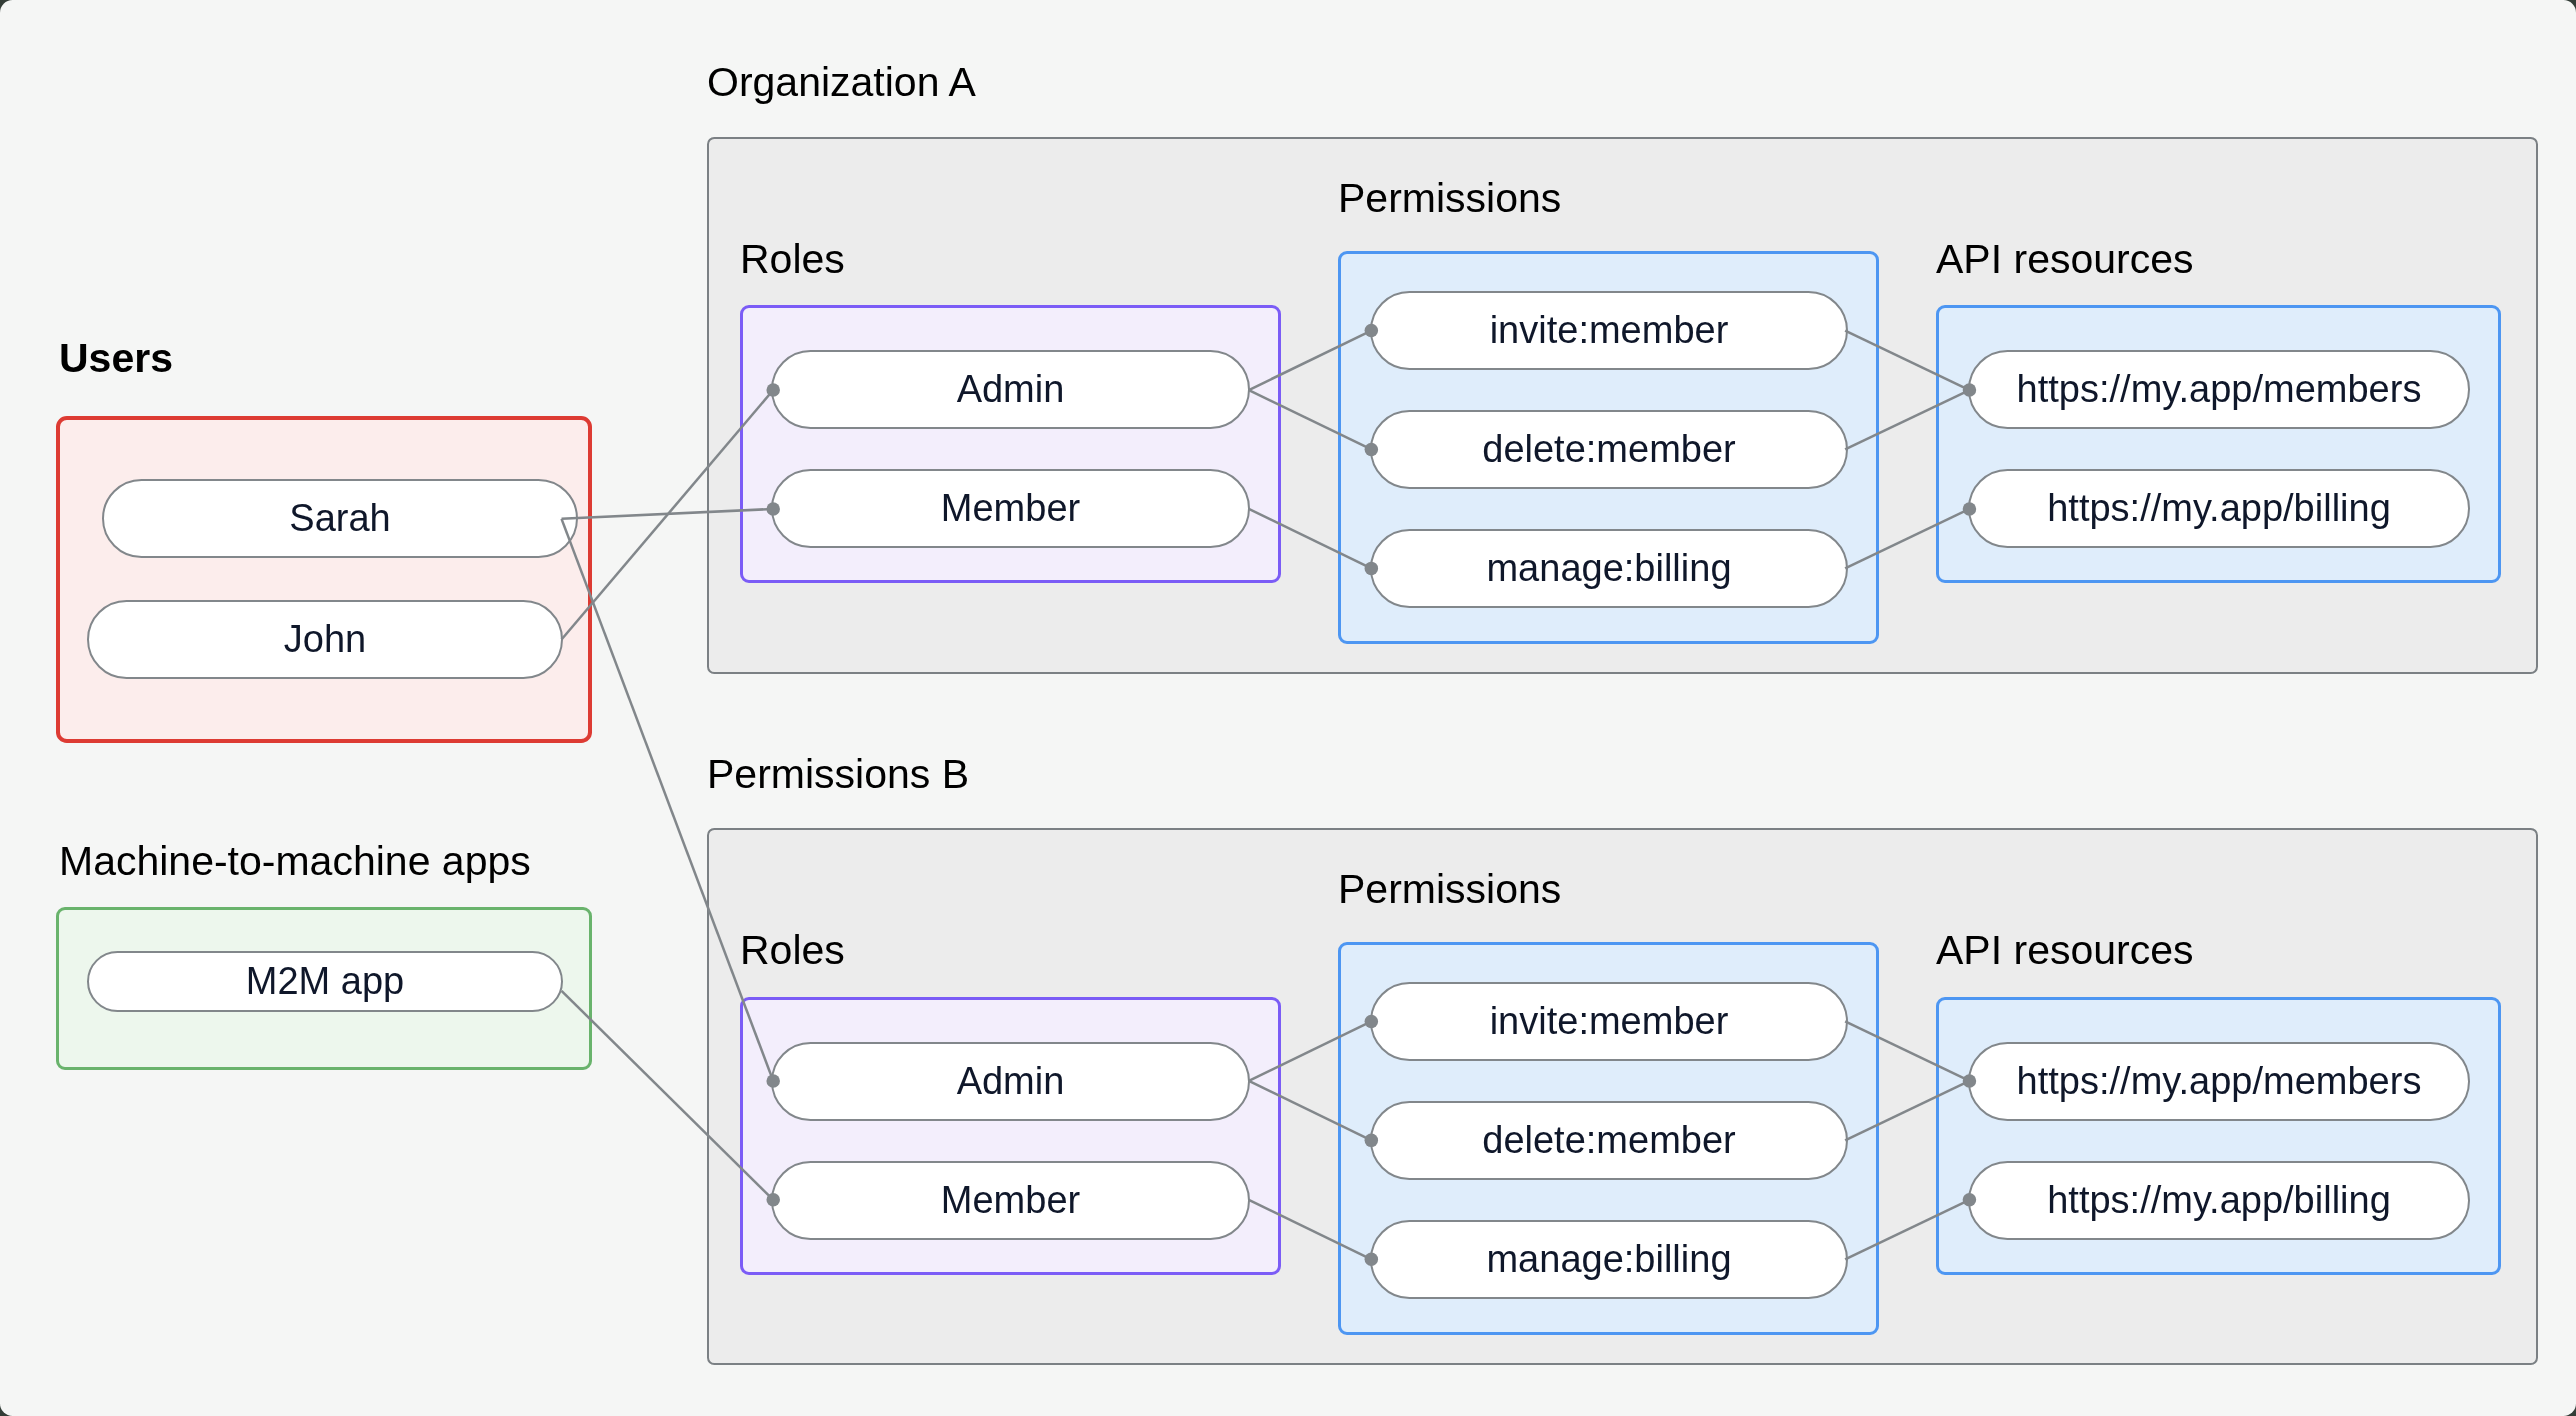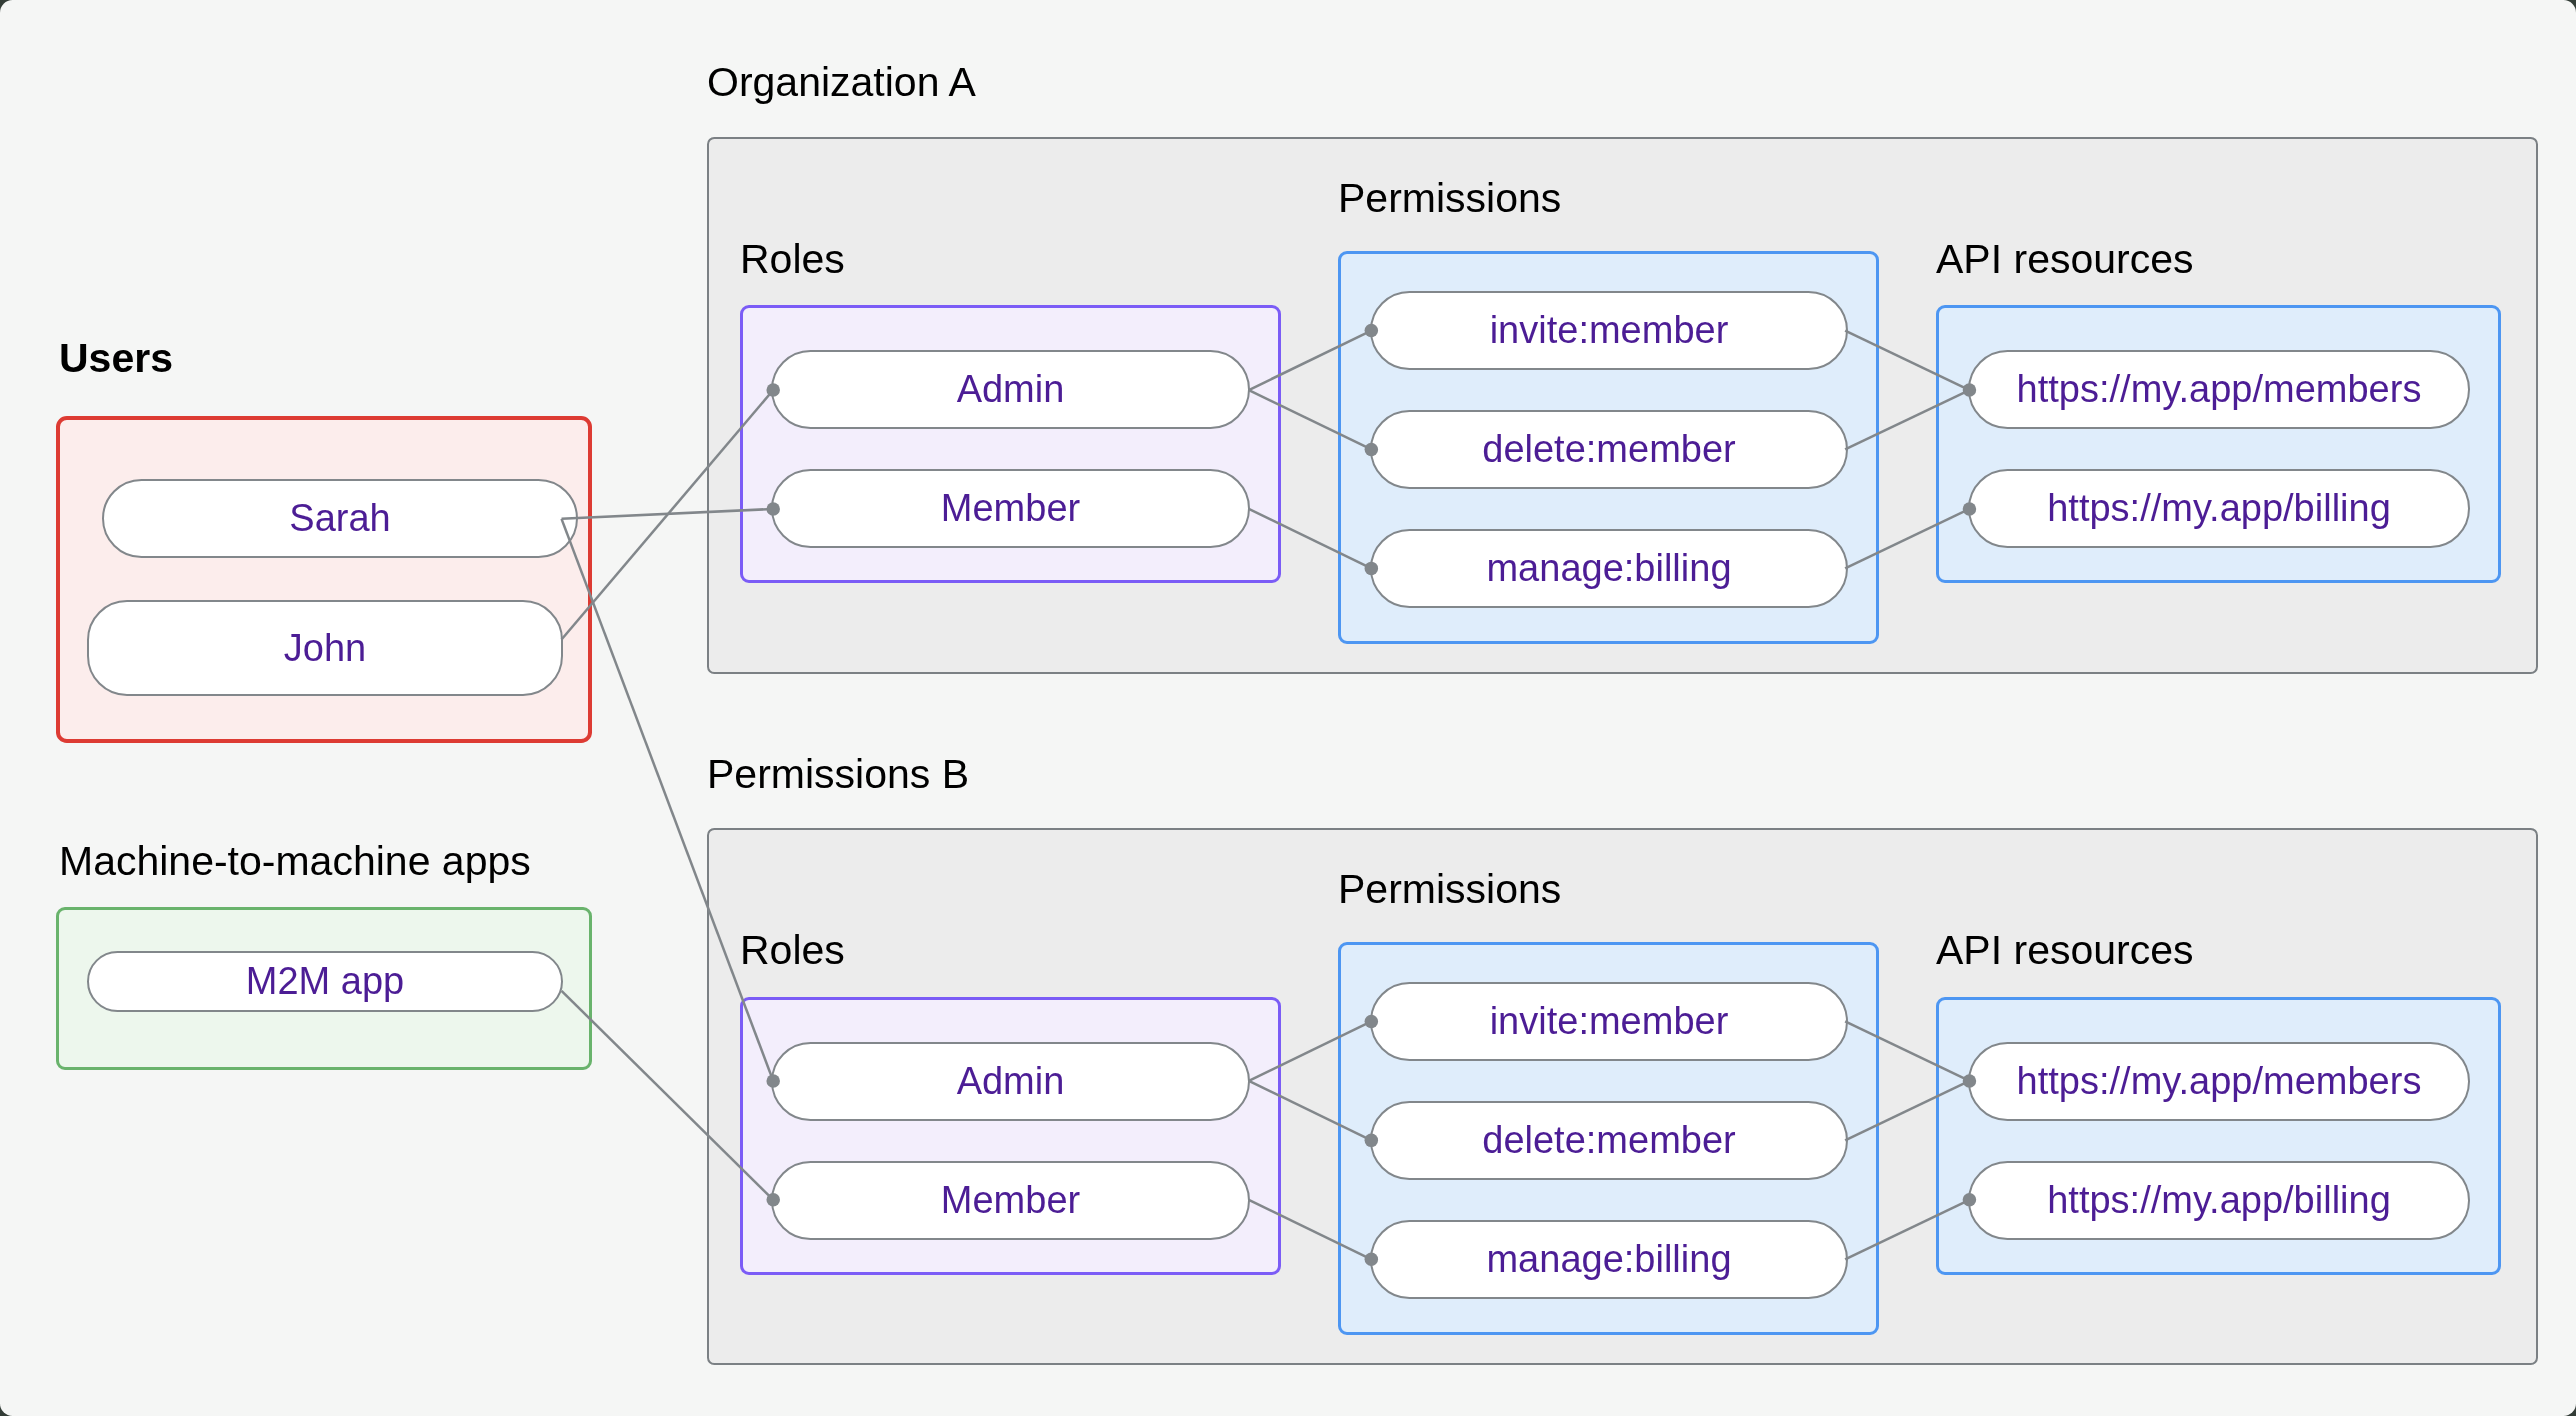--- a/index.html
+++ b/index.html
@@ -40,21 +40,21 @@
   .pill {
     position: absolute;
     box-sizing: border-box;
     background: #ffffff;
     border: 2.3px solid #82878b;
     border-radius: 40px;
     display: flex;
     align-items: center;
     justify-content: center;
     font-size: 38px;
-    color: #4c1d95;
+    color: #0f172a;
     white-space: nowrap;
   }
   #edges {
     position: absolute;
     left: 0; top: 0;
     width: 2576px; height: 1416px;
     pointer-events: none;
   }
 </style>
 </head>
@@ -82,21 +82,21 @@
   <div class="label" style="left:740px; top:236px;">Roles</div>
   <div class="label" style="left:1338px; top:175px;">Permissions</div>
   <div class="label" style="left:1936px; top:236px;">API resources</div>
 
   <div class="label" style="left:707px; top:751px;">Permissions B</div>
   <div class="label" style="left:740px; top:927px;">Roles</div>
   <div class="label" style="left:1338px; top:866px;">Permissions</div>
   <div class="label" style="left:1936px; top:927px;">API resources</div>
 
   <div class="pill" style="left:102px; top:479px; width:476px; height:79px;">Sarah</div>
-  <div class="pill" style="left:87px; top:600px; width:476px; height:96px;">John</div>
+  <div class="pill" style="left:87px; top:600px; width:476px; height:79px;">John</div>
 
   <div class="pill" style="left:87px; top:951px; width:476px; height:61px;">M2M app</div>
 
   <div class="pill" style="left:771px; top:350px; width:479px; height:79px;">Admin</div>
   <div class="pill" style="left:771px; top:469px; width:479px; height:79px;">Member</div>
   <div class="pill" style="left:1370px; top:291px; width:478px; height:79px;">invite:member</div>
   <div class="pill" style="left:1370px; top:410px; width:478px; height:79px;">delete:member</div>
   <div class="pill" style="left:1370px; top:529px; width:478px; height:79px;">manage:billing</div>
   <div class="pill" style="left:1968px; top:350px; width:502px; height:79px;">https://my.app/members</div>
   <div class="pill" style="left:1968px; top:469px; width:502px; height:79px;">https://my.app/billing</div>

